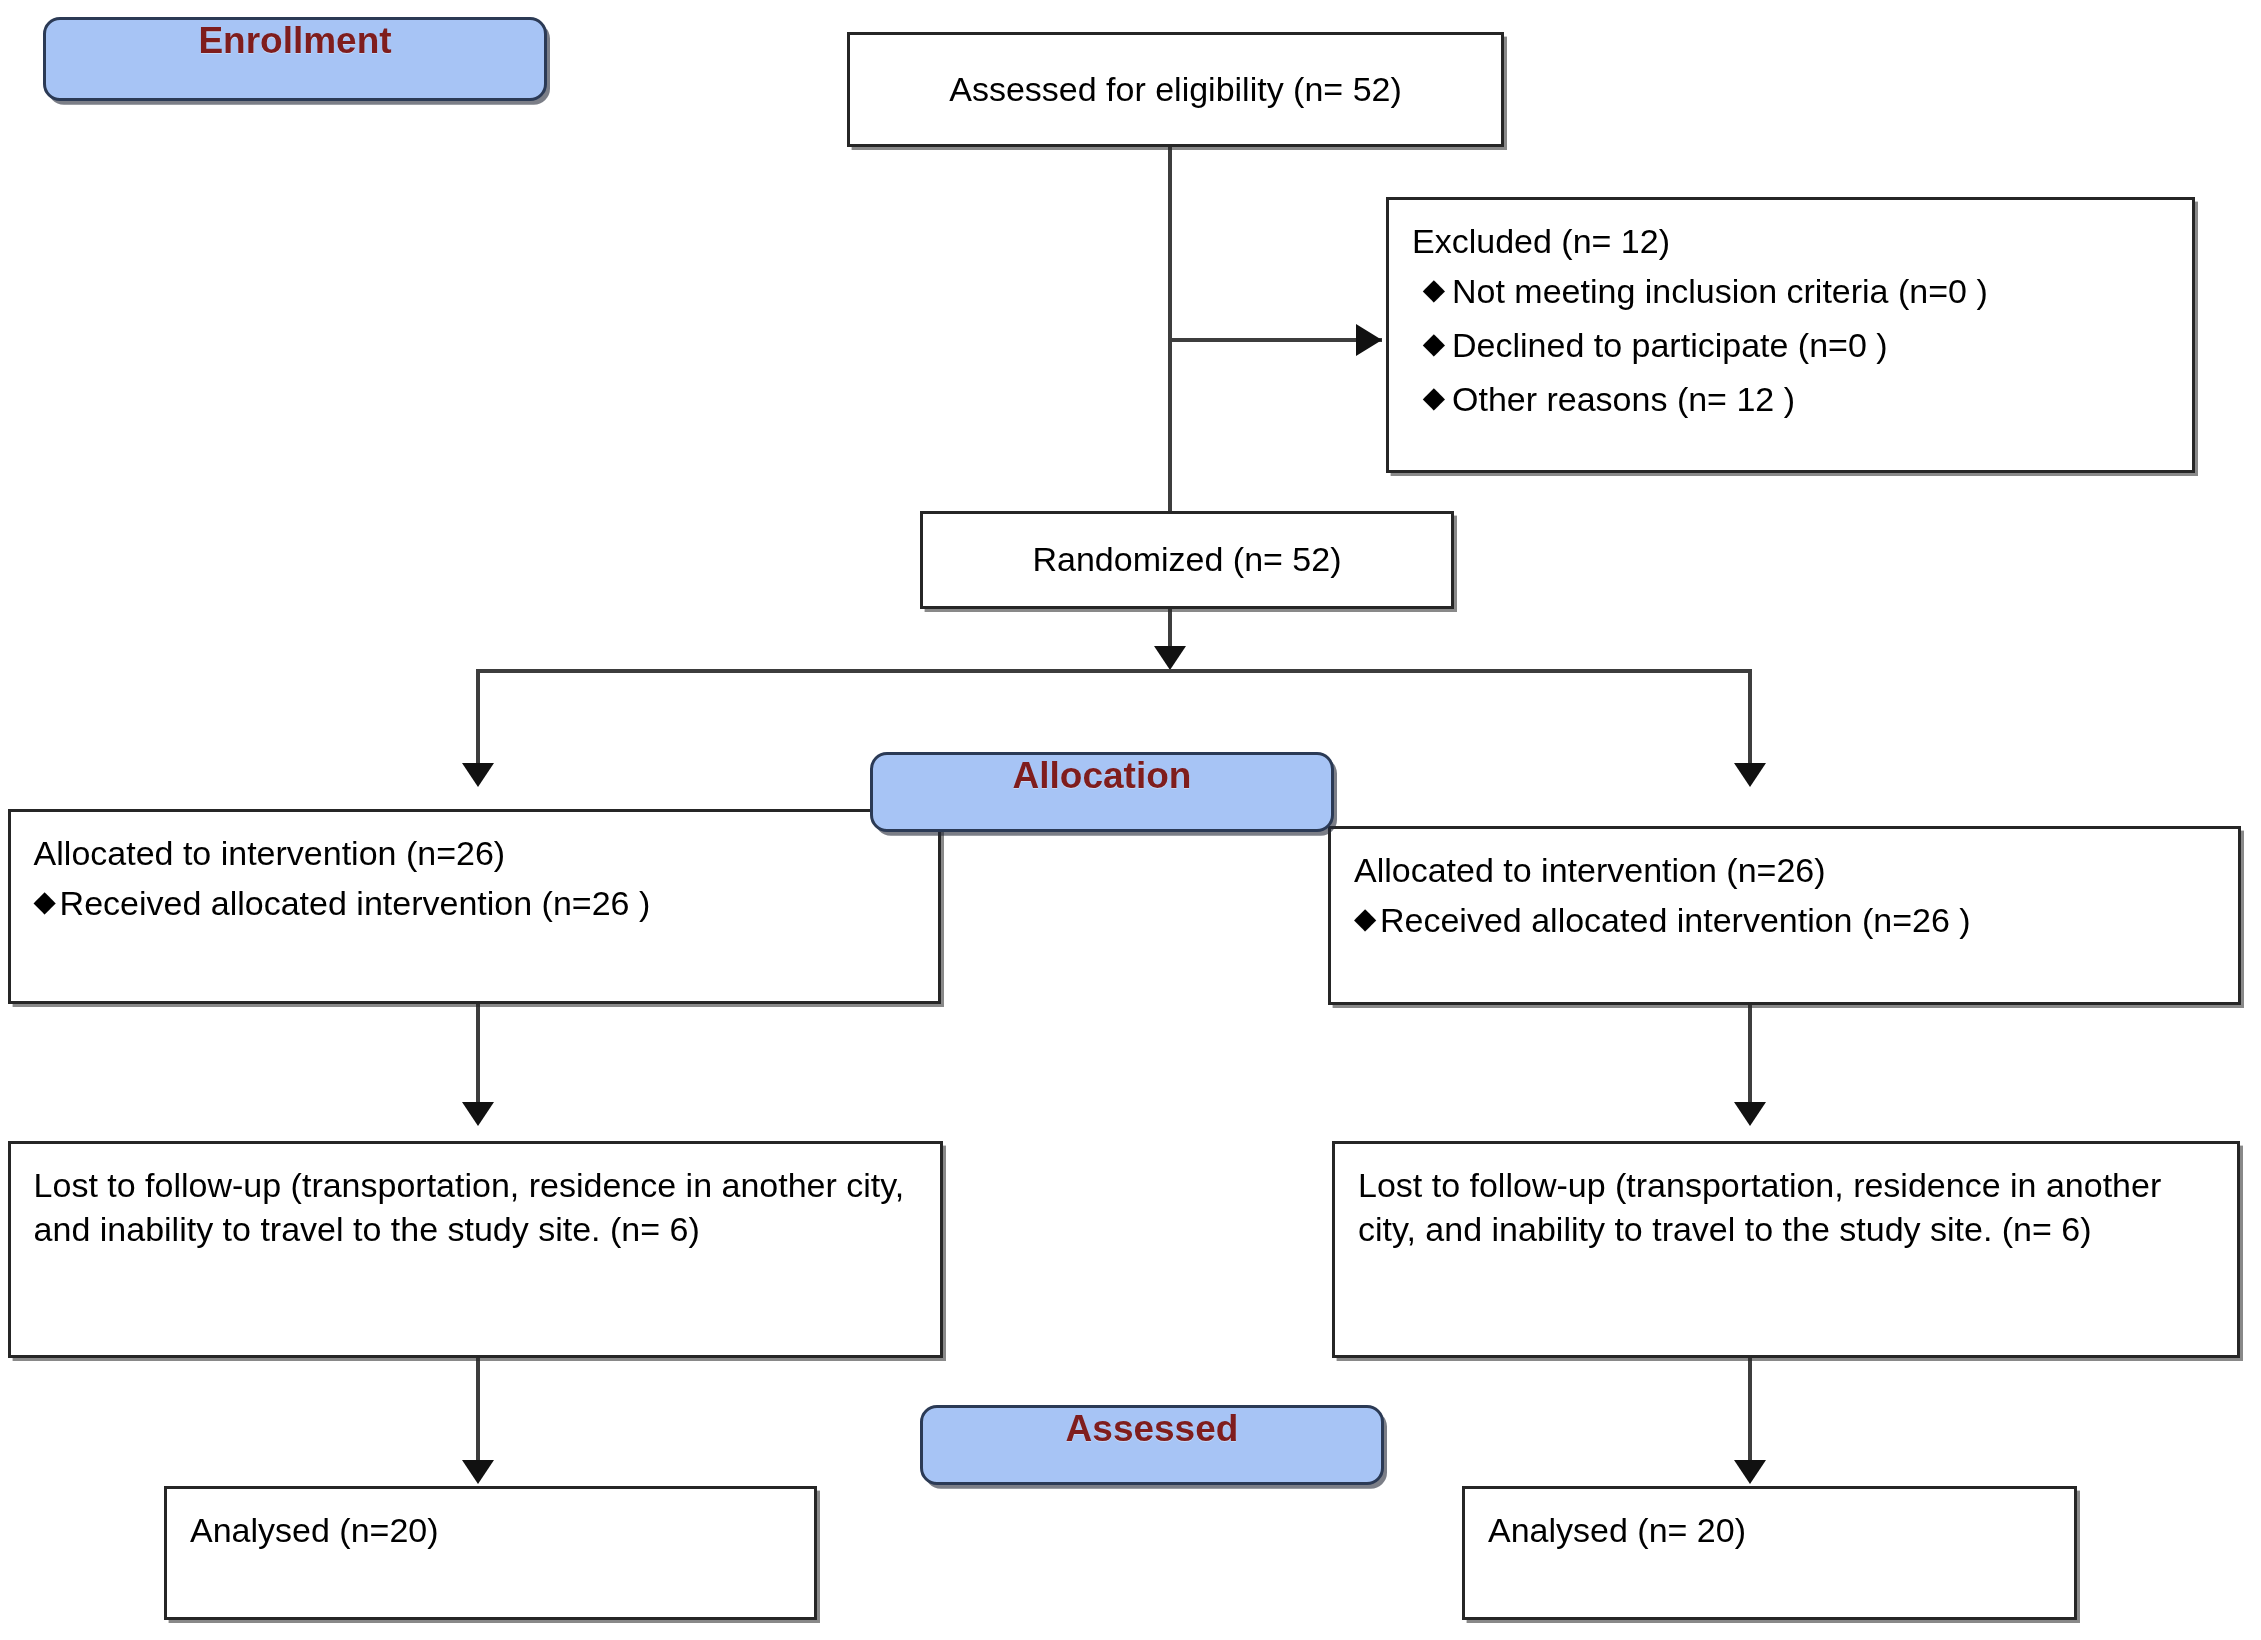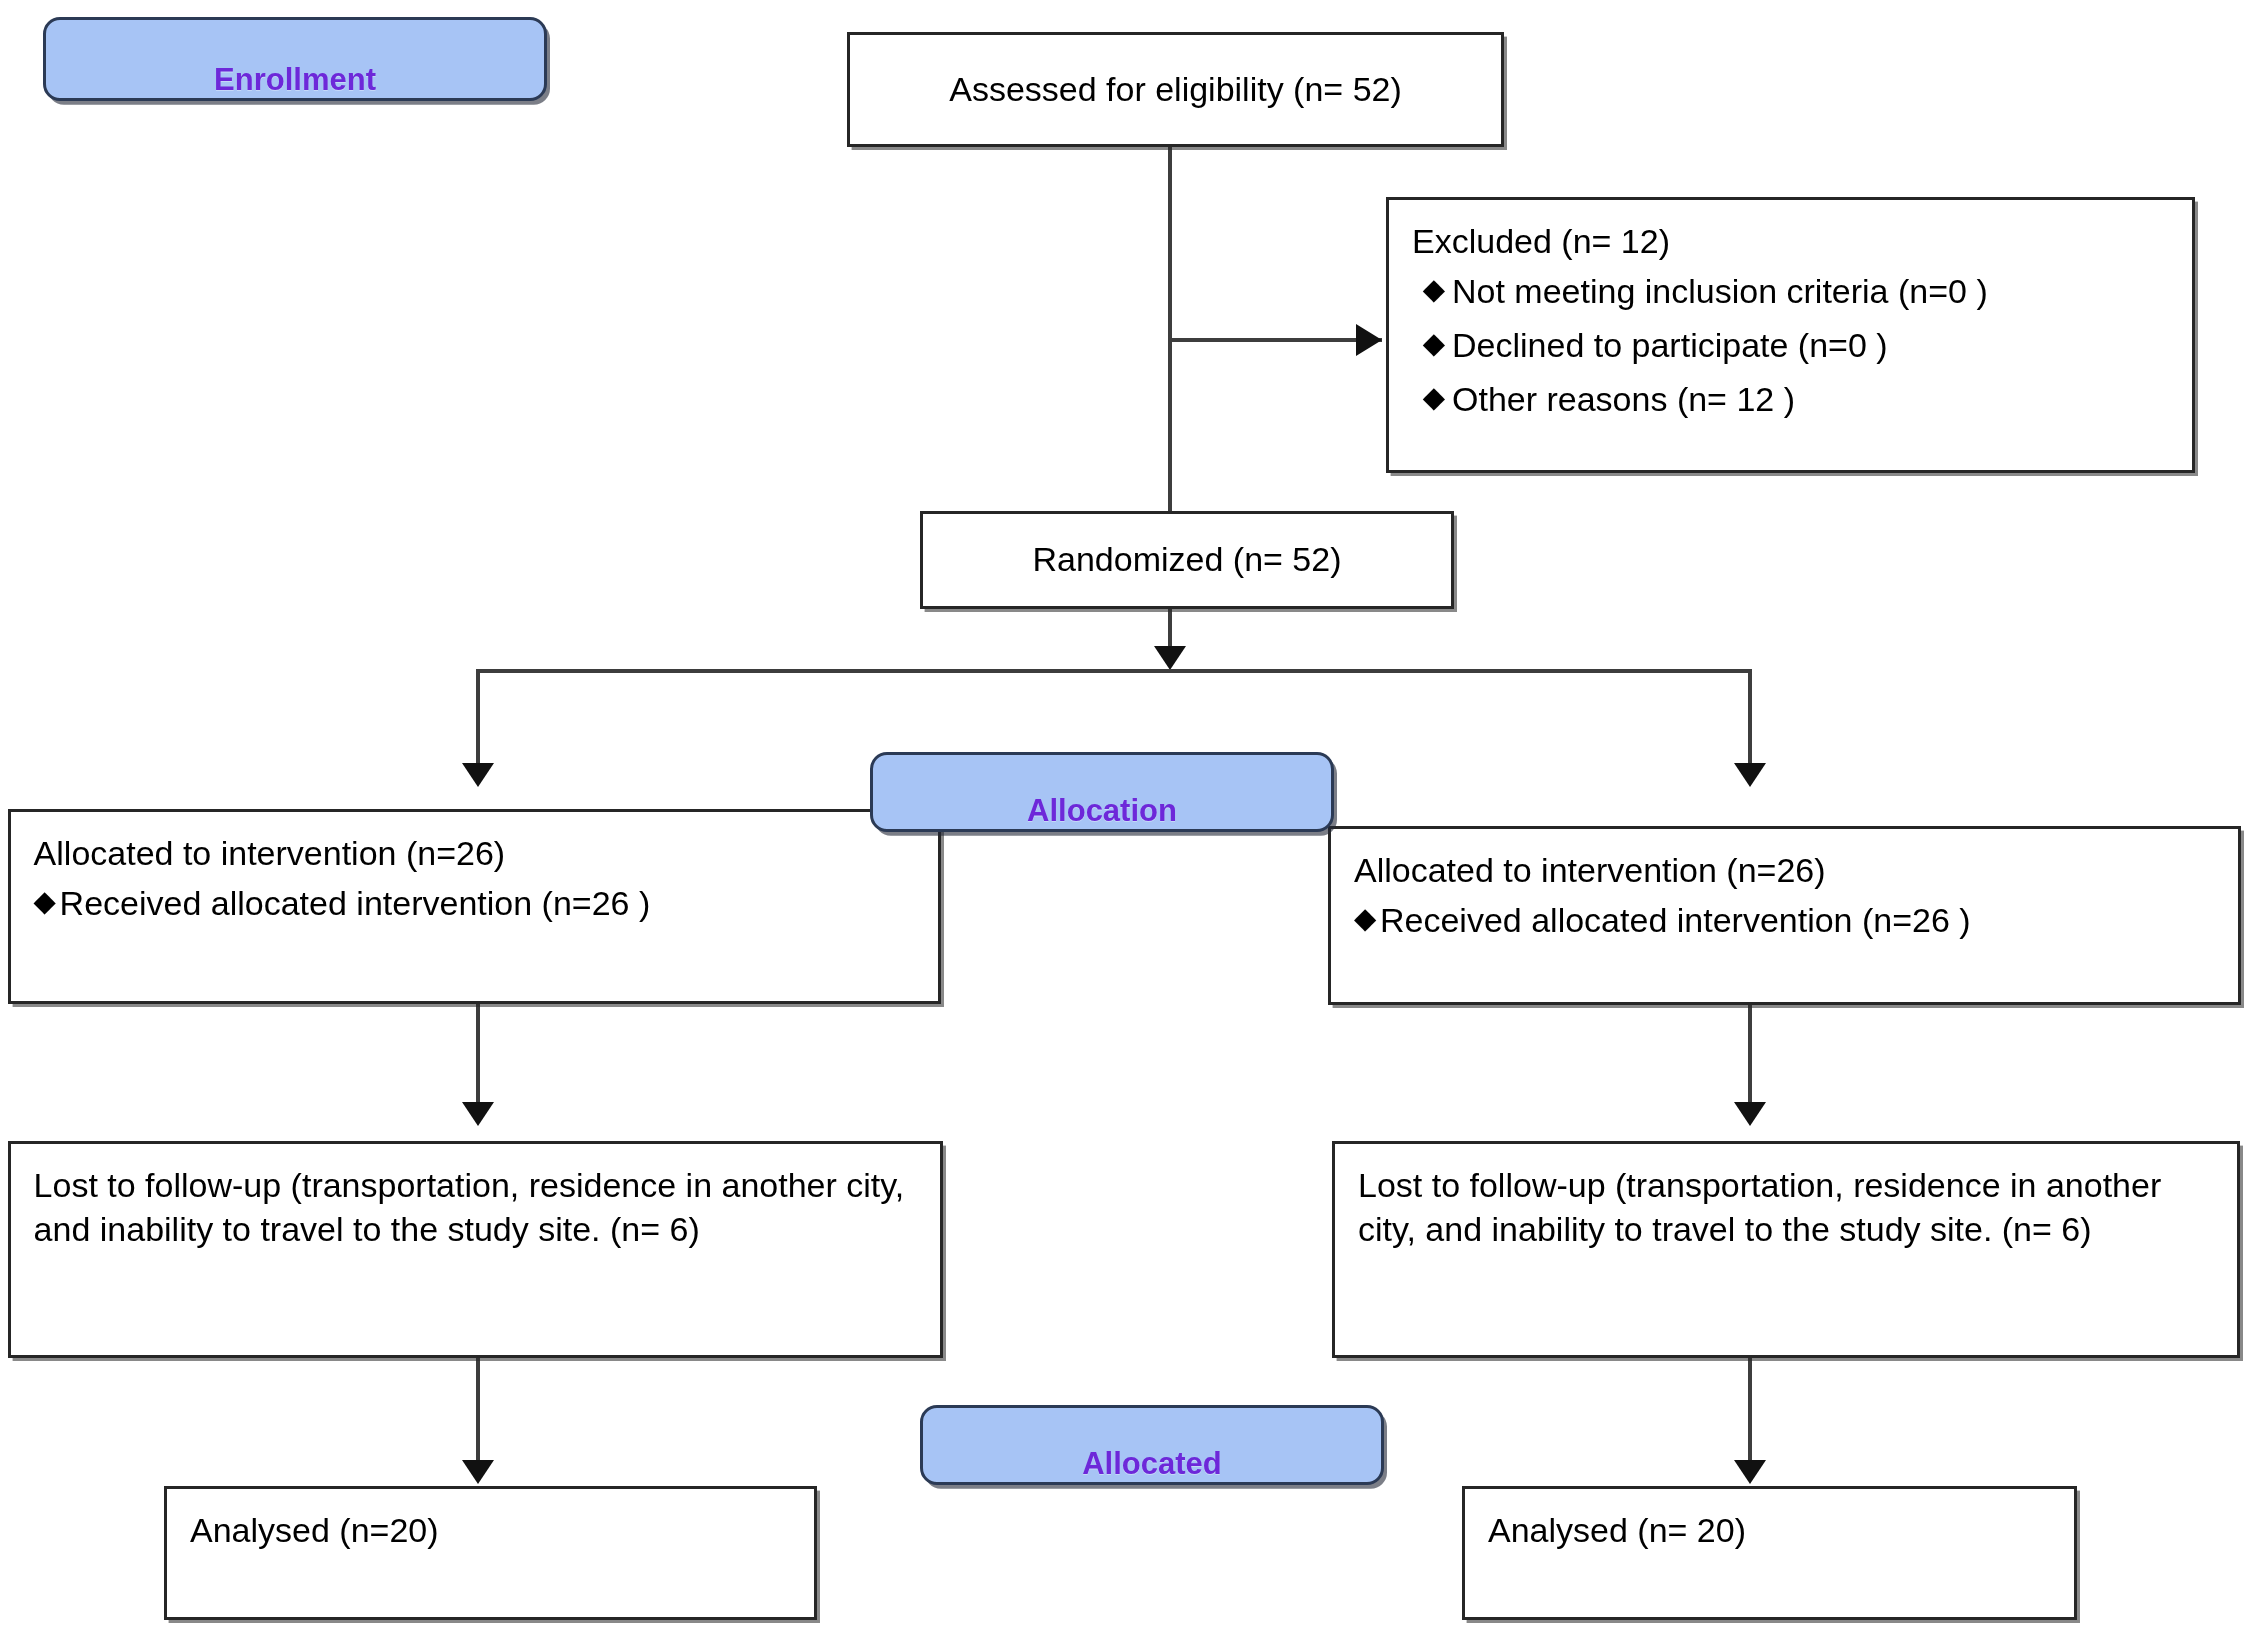--- a/index.html
+++ b/index.html
@@ -77,25 +77,25 @@
     white-space: normal;
   }
 
   
   .banner {
     position: absolute;
     box-sizing: border-box;
     background: #a7c4f5;
     border: 3.1px solid #2b3a55;
     border-radius: 17px;
-    color: #6d28d9;
-    font-size: 31px;
+    color: #7f1d1d;
+    font-size: 37px;
     font-weight: bold;
     display: flex;
-    align-items: flex-end;
+    align-items: flex-start;
     justify-content: center;
     z-index: 9;
     box-shadow: 3.8px 4.6px 0 -0.8px rgba(35,40,55,0.6);
     text-shadow: 0 0.8px 0 rgba(255,255,255,0.35);
   }
 
   
   .vline, .hline {
     position: absolute;
     background: #3d3d3d;
@@ -227,21 +227,21 @@
     </div>
   </div>
 
   <div class="vline" style="left:476px; top:1348px; height:116px;"></div>
   <div class="arrowdown" style="left:462px; top:1460px;"></div>
 
   <div class="vline" style="left:1748px; top:1348px; height:116px;"></div>
   <div class="arrowdown" style="left:1734px; top:1460px;"></div>
 
   <div class="banner" style="left:920px; top:1405px; width:464px; height:80px;">
-    <span>Allocated</span>
+    <span>Assessed</span>
   </div>
 
   <div class="node" style="left:164px; top:1486px; width:653px; height:134px;">
     <div class="pad">
       <span class="ttl">Analysed (n=20)</span>
     </div>
   </div>
 
   <div class="node" style="left:1462px; top:1486px; width:615px; height:134px;">
     <div class="pad">

